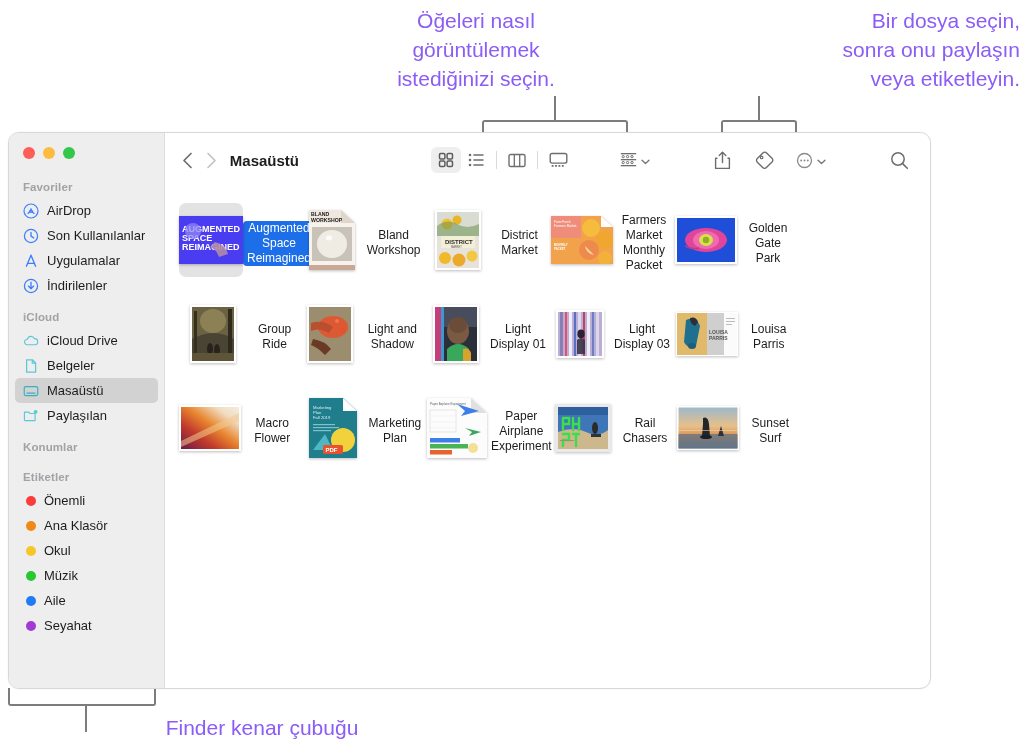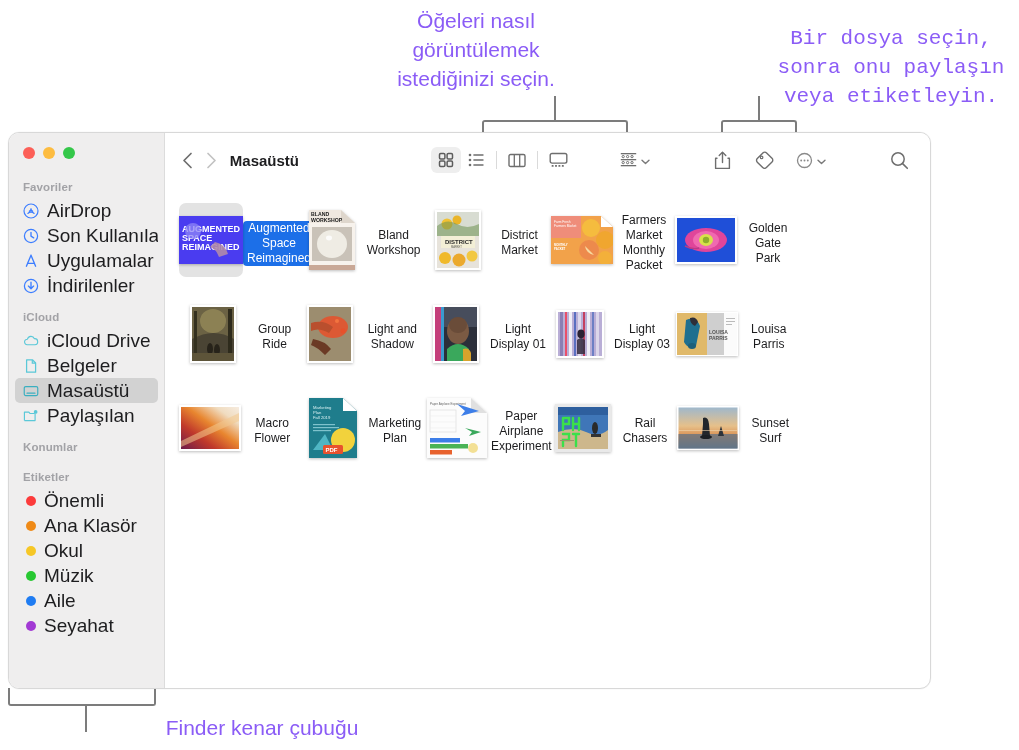--- a/index.html
+++ b/index.html
@@ -14,21 +14,21 @@
 
   
   .callout-text {
     position: absolute;
     font-size: 21px;
     line-height: 29px;
     color: #8b5cf6;
     white-space: pre-line;
   }
   #callout-view { left: 300px; top: 6px; width: 352px; text-align: center; }
-  #callout-share { left: 762px; top: 24px; width: 258px; text-align: center; font-family: Liberation Mono, monospace; }
+  #callout-share { left: 762px; top: 6px; width: 258px; text-align: right; }
   #callout-sidebar { left: 92px; top: 713px; width: 340px; text-align: center; }
 
   .bracket {
     position: absolute;
     border: 2px solid #7c7c7c;
   }
   
   #bracket-view {
     left: 482px; top: 120px; width: 146px; height: 24px;
     border-bottom: none; border-radius: 3px 3px 0 0;
@@ -85,21 +85,21 @@
   .tl.green { background: #34c749; }
 
   .sb-header {
     font-size: 11.5px; font-weight: bold; color: #a2a2a6;
     padding: 4px 0 5px 14px; letter-spacing: 0.1px;
   }
   .sb-item {
     display: flex; align-items: center; gap: 8px;
     height: 25px; margin: 0 6px; padding-left: 8px;
     border-radius: 5px;
-    font-size: 19px; color: #1d1d1f;
+    font-size: 13px; color: #1d1d1f;
   }
   .sb-item.selected { background: #d2d2d2; }
   .sb-icon { width: 16px; height: 16px; flex: 0 0 16px; display: block; }
   .sb-label { white-space: nowrap; overflow: hidden; }
   .tag-dot { width: 10px; height: 10px; border-radius: 50%; flex: 0 0 10px; margin-left: 3px; }
   .sb-gap { height: 9px; }
 
   
   #main { flex: 1; display: flex; flex-direction: column; min-width: 0; }
 

